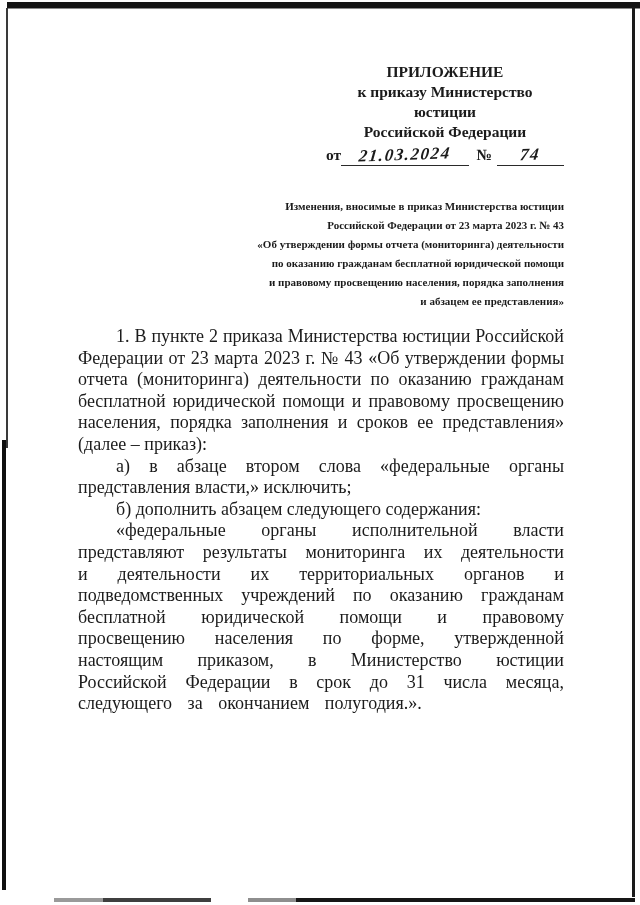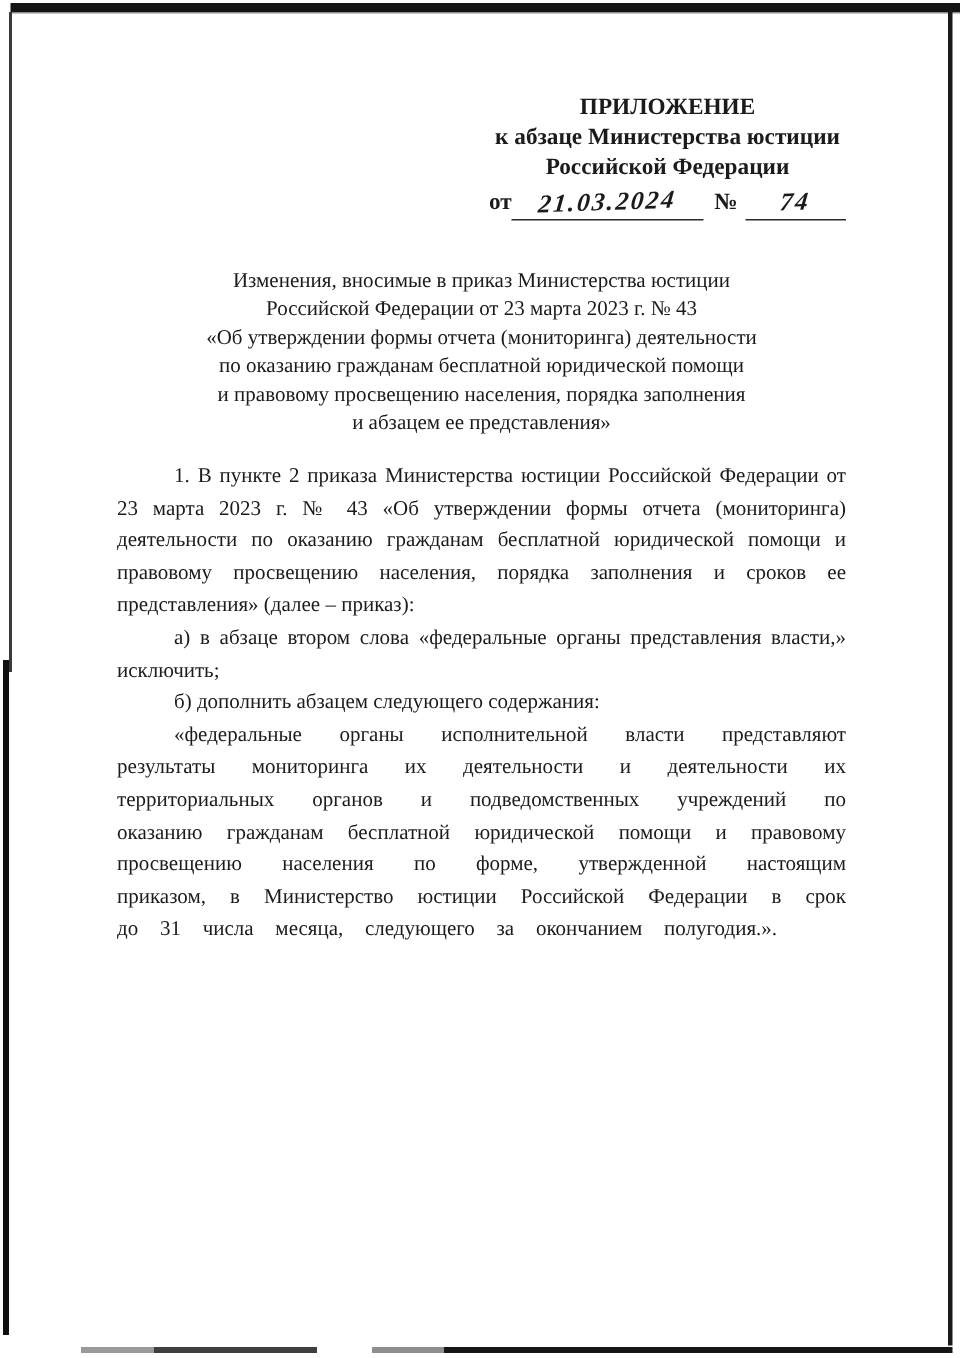--- a/index.html
+++ b/index.html
@@ -27,44 +27,44 @@
                 margin-top:3px; font-weight:bold; }
   .u { border-bottom:1.6px solid #2a2a2a; }
   .u-date { flex:0 0 auto; min-width:128px; text-align:center; padding:0 3px; }
   .u-num  { flex:1 1 auto; text-align:center; }
   .hw { display:inline-block; font-style:italic; font-weight:700;
         font-size:17px; letter-spacing:1.5px;
         transform:skewX(-8deg) rotate(-2deg); }
   .num-sign { padding:0 5px 0 7px; }
 
   
-  .doc-title { margin-top:31px; text-align:center; font-weight:normal;
-               font-size:14px; line-height:19px; }
+  .doc-title { margin-top:31px; text-align:right; font-weight:bold;
+               font-size:11px; line-height:19px; }
 
   
-  .body { margin-top:15px; font-size:14px; line-height:21.6px; text-align:justify; }
+  .body { margin-top:15px; font-size:18px; line-height:21.6px; text-align:justify; }
   .body p { text-indent:38px; text-align:justify; }
   .body p.wide { word-spacing:11px; }
 </style>
 </head>
 <body>
 
 <div class="page">
 
   <div class="edge-top"></div>
   <div class="edge-left"></div>
   <div class="edge-left2"></div>
   <div class="edge-right"></div>
   <div class="edge-bottom"></div>
 
   <div class="content">
 
     <div class="annex">
       <div>ПРИЛОЖЕНИЕ</div>
-      <div>к абзаце Министерства юстиции</div>
+      <div>к приказу Министерство юстиции</div>
       <div>Российской Федерации</div>
       <div class="annex-date">
         <span>от</span>
         <span class="u u-date"><span class="hw">21.03.2024</span></span>
         <span class="num-sign">№</span>
         <span class="u u-num"><span class="hw">74</span></span>
       </div>
     </div>
 
     <div class="doc-title">

